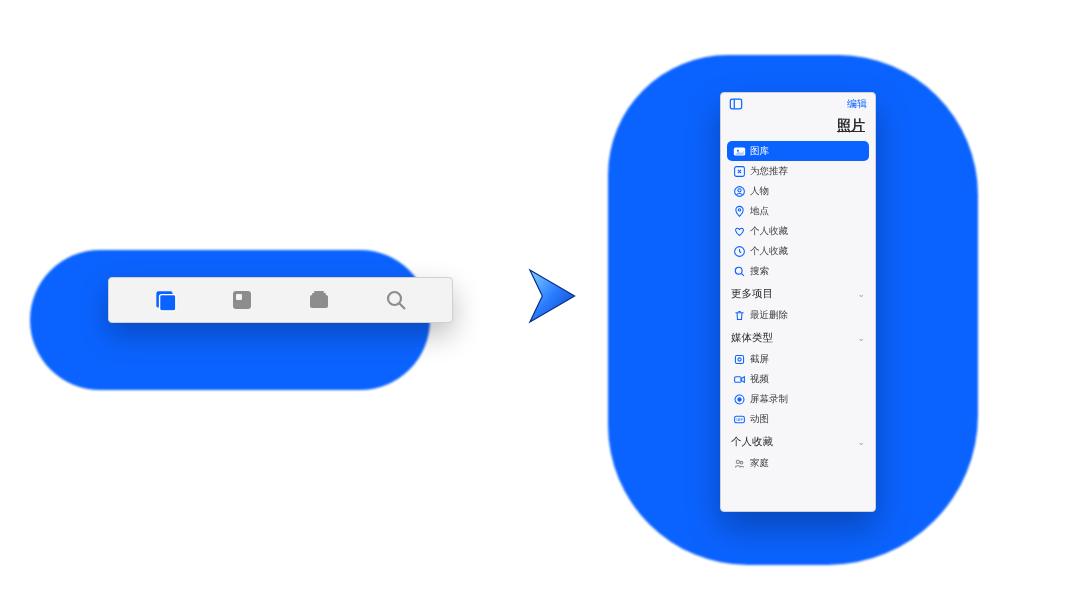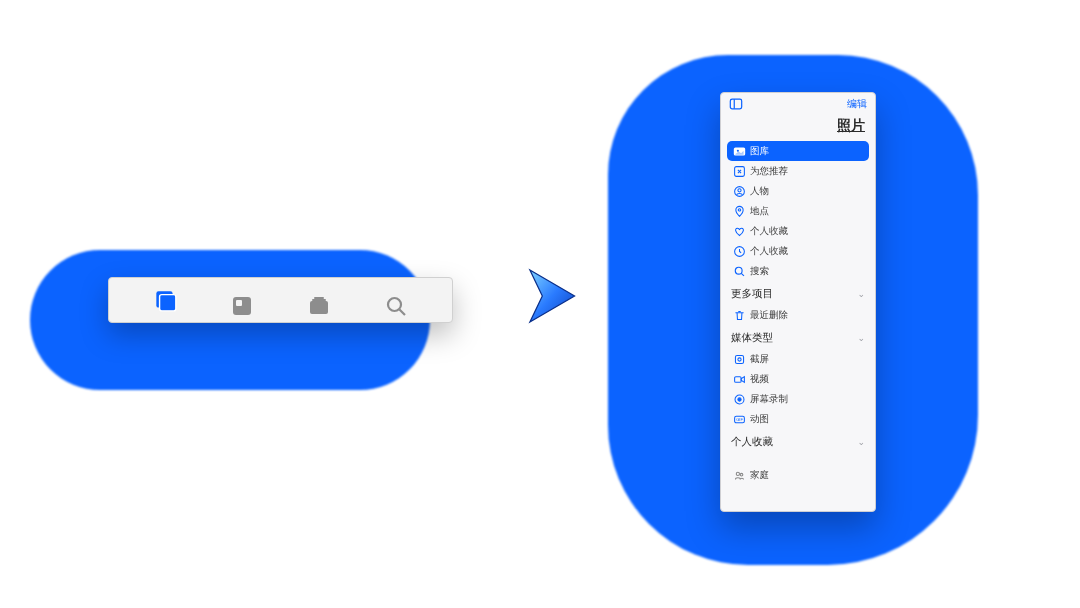--- a/index.html
+++ b/index.html
@@ -58,21 +58,21 @@
     border-radius: 4px;
     box-shadow: 0 12px 28px rgba(0,0,0,.25);
     display: flex;
     align-items: center;
     justify-content: space-around;
     padding: 0 18px;
   }
   .tabbar .tab { width: 26px; height: 26px; display:flex; align-items:center; justify-content:center; }
   .icon { display:block; }
   .blue { color:#0b63ff; }
-  .gray { color:#8d8d8d;margin-top:12px; }
+  .gray { color:#8d8d8d; }
 
   
   .sidebar {
     position: absolute;
     left: 720px;
     top: 92px;
     width: 156px;
     height: 420px;
     background: #f7f7f9;
     border: 1px solid #cfcfd3;

